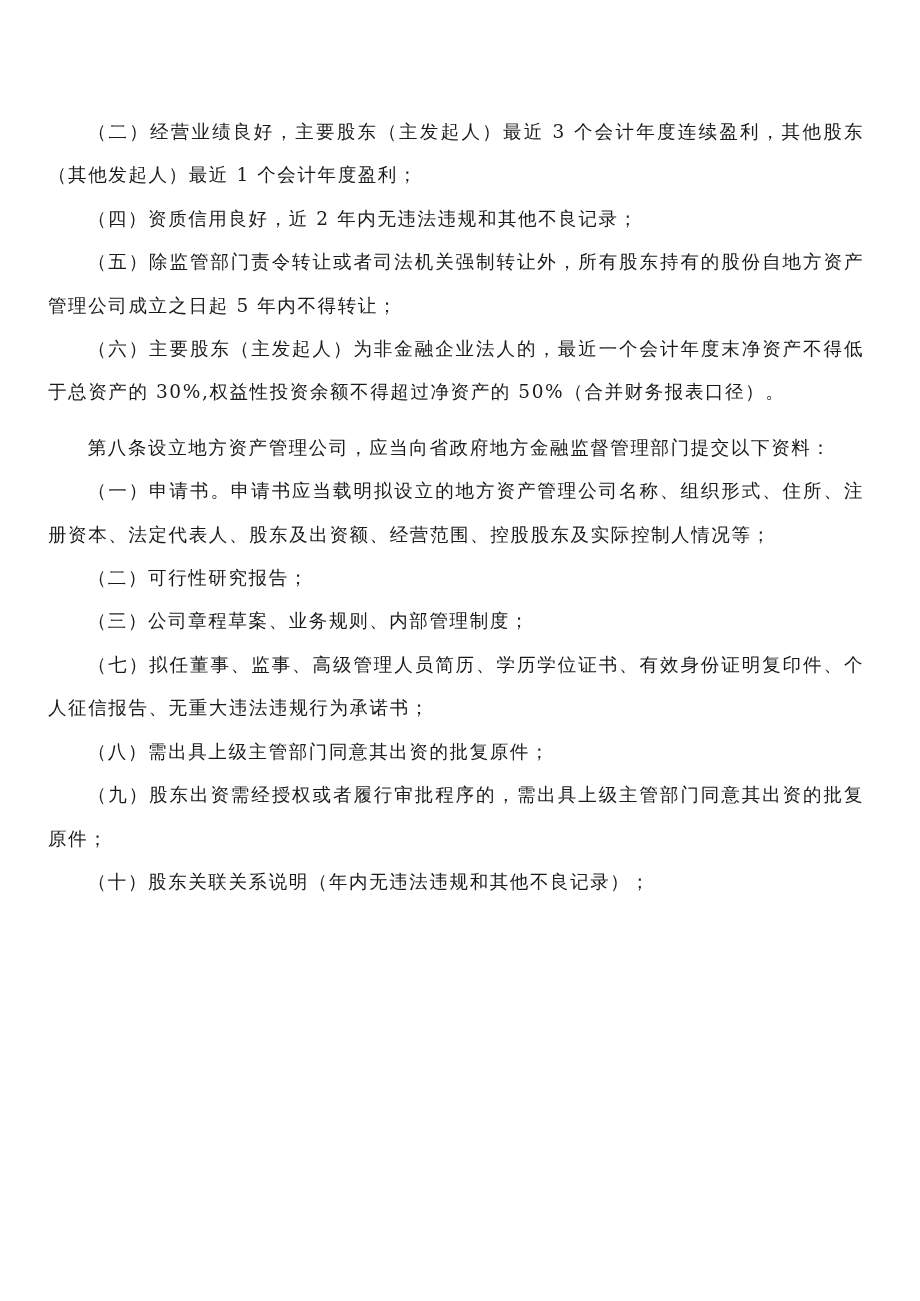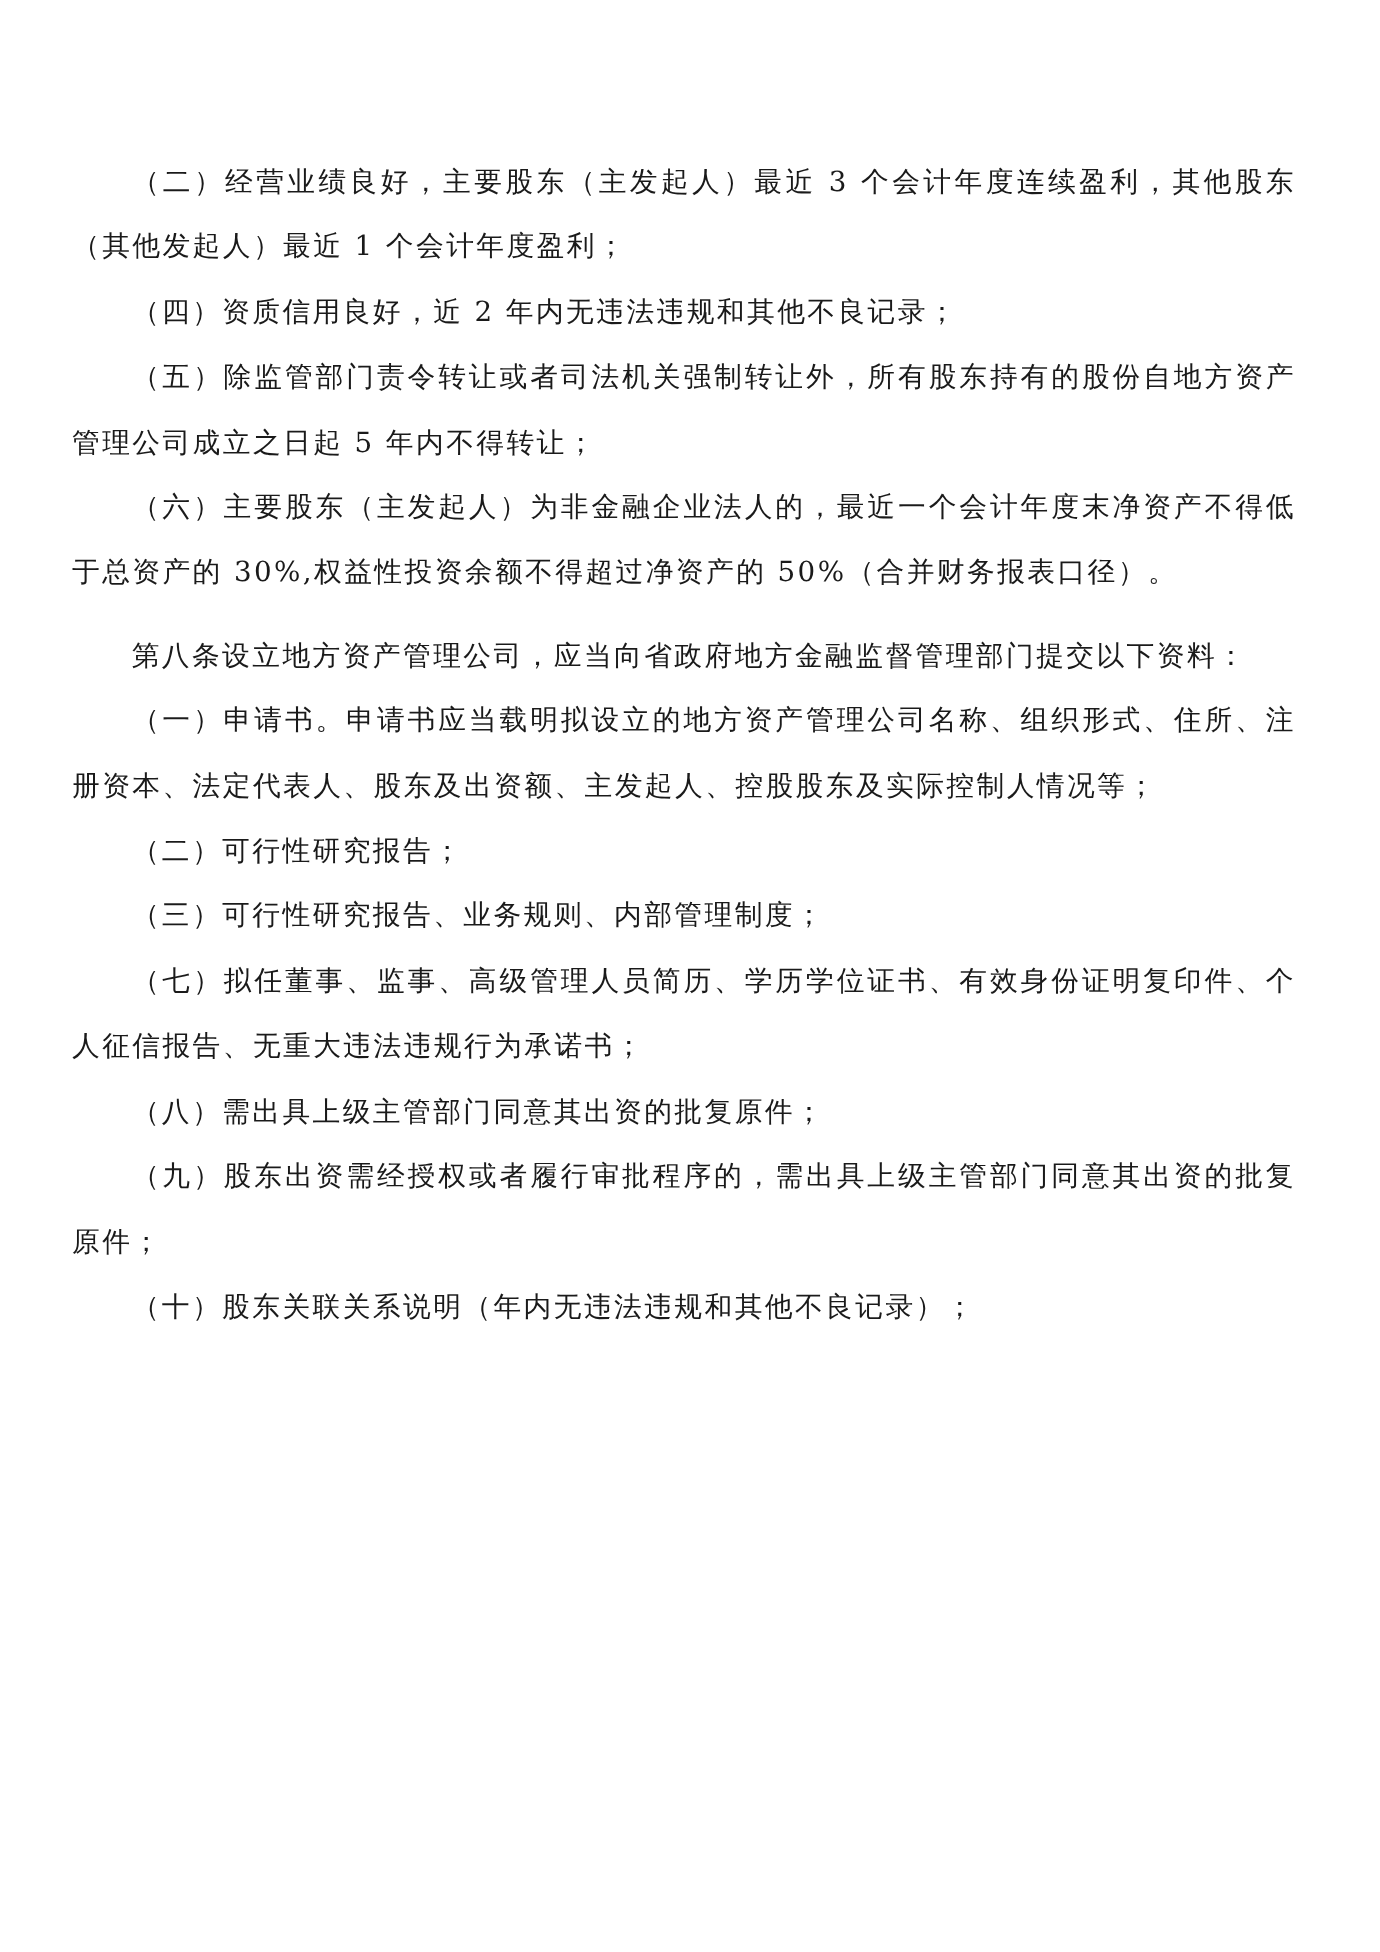--- a/index.html
+++ b/index.html
@@ -1,21 +1,21 @@
 <!DOCTYPE html>
 <html><head>
 <meta charset="utf-8">
 <style>
   html, body { margin: 0; padding: 0; background: #ffffff; }
   body {
     width: 920px; height: 1301px; overflow: hidden; position: relative;
     font-family: "DejaVu Serif", "Liberation Serif", serif;
     color: #1a1a1a;
   }
-  .page { position: absolute; left: 48px; top: 100px; width: 816px; }
+  .page { position: absolute; left: 48px; top: 110px; width: 816px; }
   .para {
     margin: 0;
     font-size: 18.5px;
     line-height: 43.4px;
     text-indent: 2.15em;
     letter-spacing: 1.6px;
     text-align: justify;
     text-align-last: left;
     word-break: break-all;
   }
@@ -24,20 +24,20 @@
 </head>
 <body>
 
 <div class="page">
   <p class="para">（二）经营业绩良好，主要股东（主发起人）最近 3 个会计年度连续盈利，其他股东（其他发起人）最近 1 个会计年度盈利；</p>
   <p class="para">（四）资质信用良好，近 2 年内无违法违规和其他不良记录；</p>
   <p class="para">（五）除监管部门责令转让或者司法机关强制转让外，所有股东持有的股份自地方资产管理公司成立之日起 5 年内不得转让；</p>
   <p class="para">（六）主要股东（主发起人）为非金融企业法人的，最近一个会计年度末净资产不得低于总资产的 30%,权益性投资余额不得超过净资产的 50%（合并财务报表口径）。</p>
   <div class="gap"></div>
   <p class="para">第八条设立地方资产管理公司，应当向省政府地方金融监督管理部门提交以下资料：</p>
-  <p class="para">（一）申请书。申请书应当载明拟设立的地方资产管理公司名称、组织形式、住所、注册资本、法定代表人、股东及出资额、主发起人、控股股东及实际控制人情况等；</p>
+  <p class="para">（一）申请书。申请书应当载明拟设立的地方资产管理公司名称、组织形式、住所、注册资本、法定代表人、股东及出资额、经营范围、控股股东及实际控制人情况等；</p>
   <p class="para">（二）可行性研究报告；</p>
-  <p class="para">（三）可行性研究报告、业务规则、内部管理制度；</p>
+  <p class="para">（三）公司章程草案、业务规则、内部管理制度；</p>
   <p class="para">（七）拟任董事、监事、高级管理人员简历、学历学位证书、有效身份证明复印件、个人征信报告、无重大违法违规行为承诺书；</p>
   <p class="para">（八）需出具上级主管部门同意其出资的批复原件；</p>
   <p class="para">（九）股东出资需经授权或者履行审批程序的，需出具上级主管部门同意其出资的批复原件；</p>
   <p class="para">（十）股东关联关系说明（年内无违法违规和其他不良记录）；</p>
 </div>
 
 </body></html>

